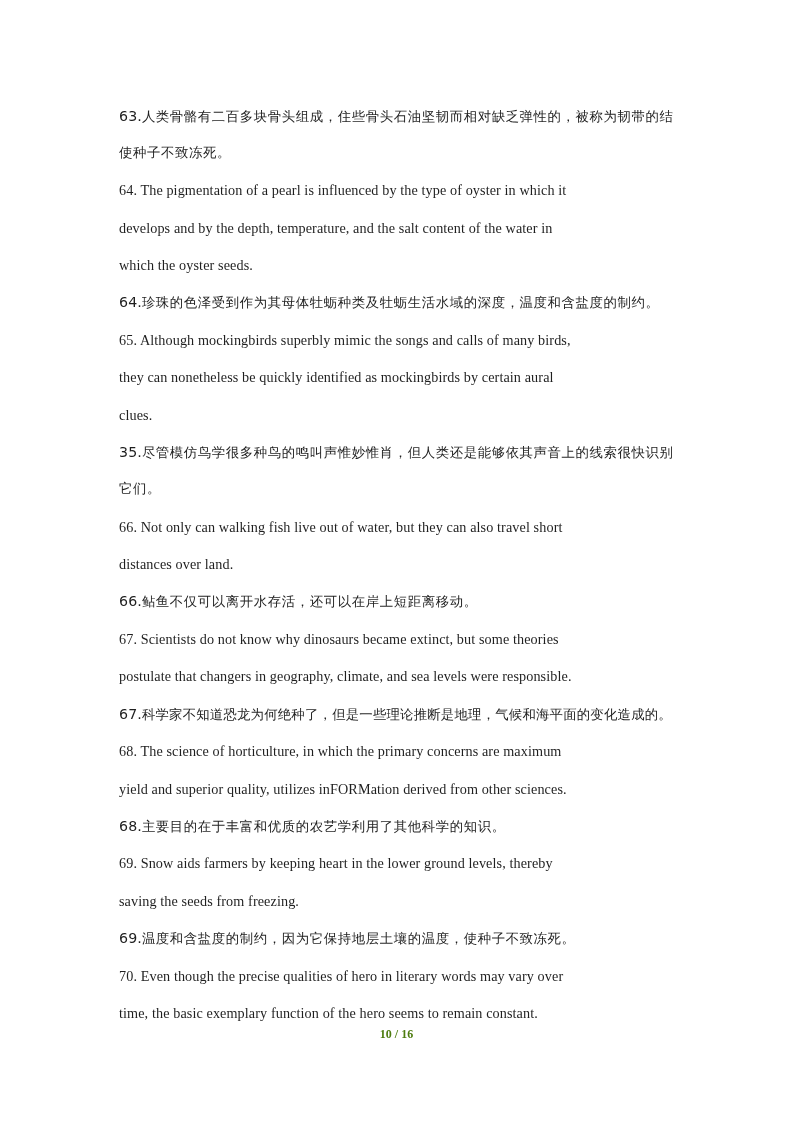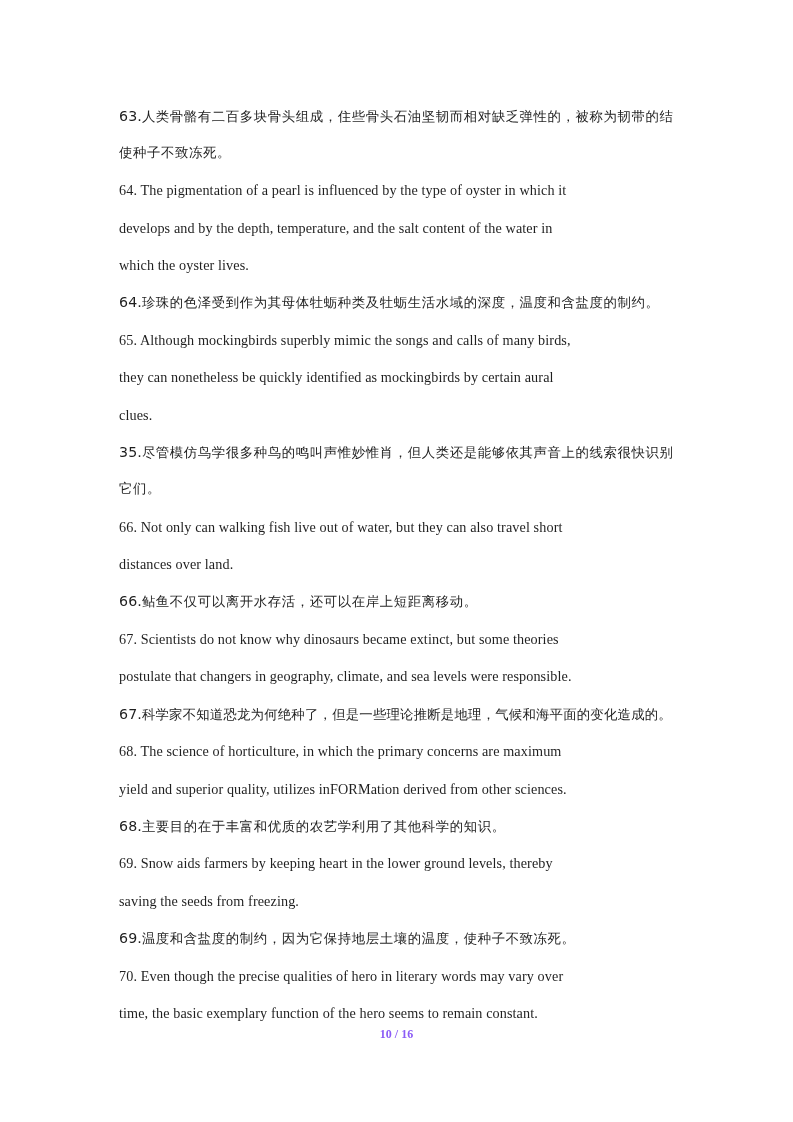--- a/index.html
+++ b/index.html
@@ -50,35 +50,35 @@
     }
     .page-number {
       position: absolute;
       top: 1027px;
       left: 0;
       width: 793px;
       text-align: center;
       font-family: "Liberation Serif", serif;
       font-weight: bold;
       font-size: 12px;
-      color: #8b5cf6;
+      color: #4d7c0f;
     }
   </style>
 </head>
 <body>
 
 <div class="page">
   <div class="content">
 
     <div class="line zh" style="top:10px"><span class="num">63.</span><span>人类骨骼有二百多块骨头组成，住些骨头石油坚韧而相对缺乏弹性的，被称为韧带的结</span></div>
     <div class="line zh" style="top:47px">使种子不致冻死。</div>
 
     <div class="line" style="top:84px">64. The pigmentation of a pearl is influenced by the type of oyster in which it</div>
     <div class="line" style="top:122px">develops and by the depth, temperature, and the salt content of the water in</div>
-    <div class="line" style="top:159px">which the oyster lives.</div>
+    <div class="line" style="top:159px">which the oyster seeds.</div>
 
     <div class="line zh" style="top:196px"><span class="num">64.</span><span>珍珠的色泽受到作为其母体牡蛎种类及牡蛎生活水域的深度，温度和含盐度的制约。</span></div>
 
     <div class="line" style="top:234px">65. Although mockingbirds superbly mimic the songs and calls of many birds,</div>
     <div class="line" style="top:271px">they can nonetheless be quickly identified as mockingbirds by certain aural</div>
     <div class="line" style="top:309px">clues.</div>
 
     <div class="line zh" style="top:346px"><span class="num">35.</span><span>尽管模仿鸟学很多种鸟的鸣叫声惟妙惟肖，但人类还是能够依其声音上的线索很快识别</span></div>
     <div class="line zh" style="top:383px">它们。</div>
 

